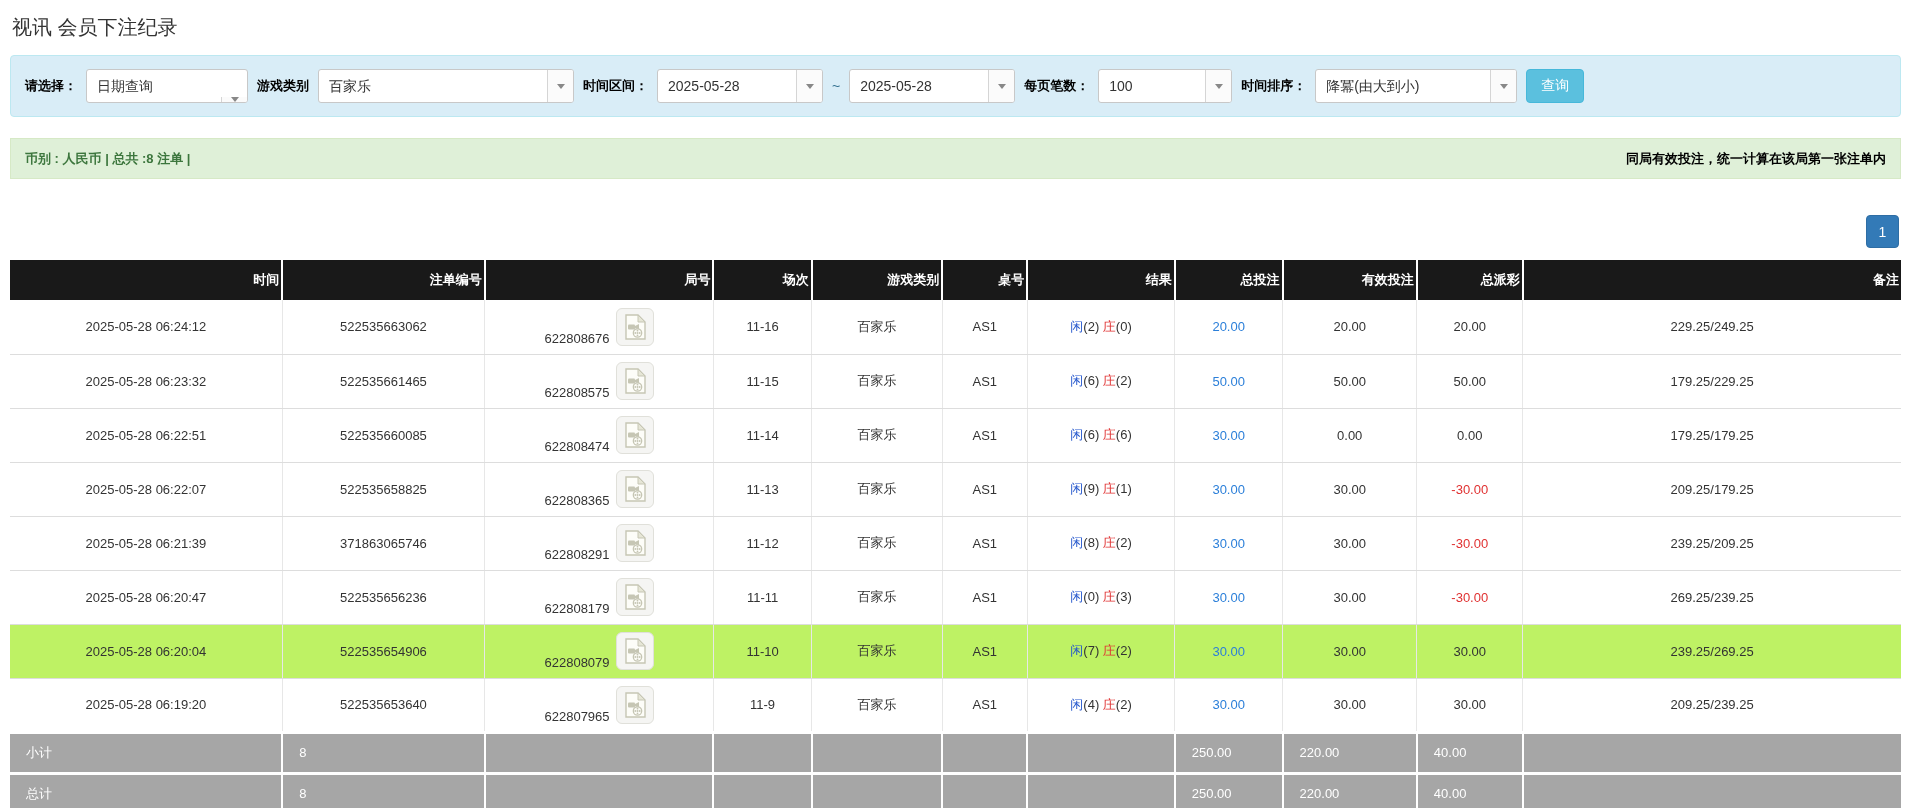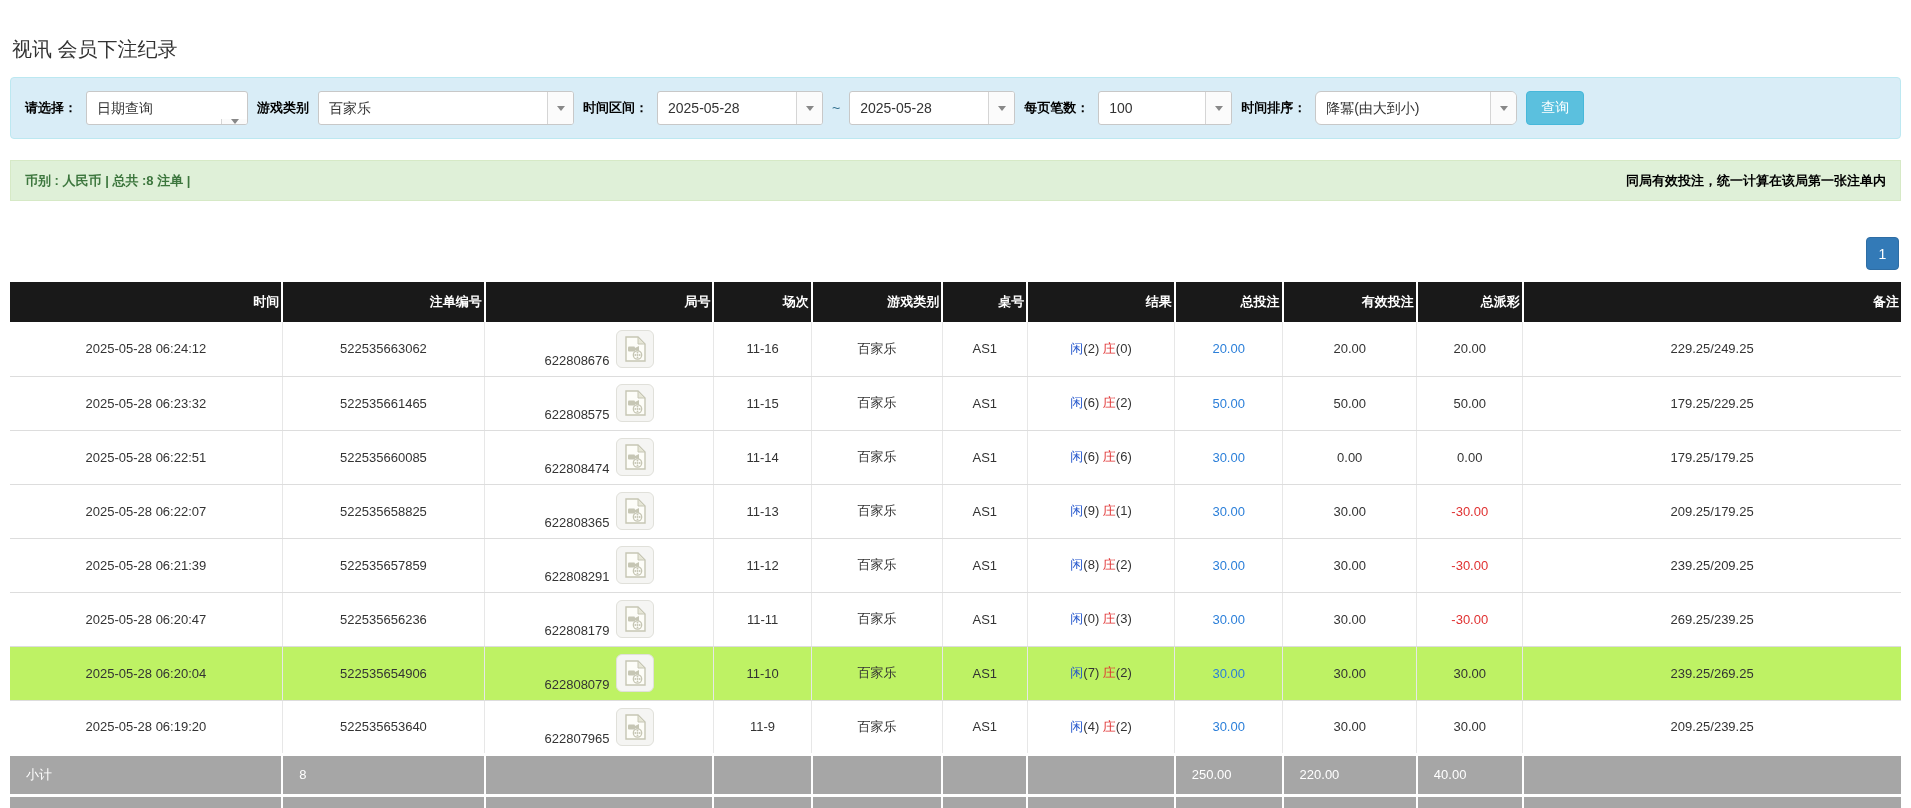--- a/index.html
+++ b/index.html
@@ -1,20 +1,20 @@
 <!DOCTYPE html>
 <html><head>
 <meta charset="utf-8">
 <style>
   * { margin:0; padding:0; box-sizing:border-box; }
   html,body { width:1911px; height:808px; background:#fff;
     font-family:"Liberation Sans","DejaVu Sans",sans-serif; }
   .page { padding:10px 10px 0 10px; }
 
-  .page-title { font-size:20px; color:#333; padding:4px 0 14px 2px;margin-top:22px; }
+  .page-title { font-size:20px; color:#333; padding:4px 0 14px 2px; }
 
   
   .filter-panel { background:#d9edf7; border:1px solid #bce8f1; border-radius:4px;
     padding:13px 14px; display:flex; align-items:center; gap:9px; height:62px; }
   .filter-label { color:#000000; font-weight:bold; font-size:13px; white-space:nowrap; }
   .combo { display:inline-flex; height:34px; background:#fff; border:1px solid #c8c8c8;
     border-radius:3px; overflow:hidden; cursor:pointer; }
   .combo-text { font-size:14px; color:#333; line-height:32px; padding:0 10px; white-space:nowrap; }
   .combo-arrow { width:26px; border-left:1px solid #d5d5d5; background:#fbfbfb;
     display:flex; align-items:center; justify-content:center; }
@@ -99,21 +99,21 @@
 
     <span class="filter-label">每页笔数：</span>
     <div class="combo" style="width:134px;">
       <span class="combo-text" style="flex:1;">100</span>
       <span class="combo-arrow">
           <i></i>
         </span>
     </div>
 
     <span class="filter-label">时间排序：</span>
-    <div class="combo" style="width:202px;border-radius:6px;">
+    <div class="combo" style="width:202px;">
       <span class="combo-text" style="flex:1;">降冪(由大到小)</span>
       <span class="combo-arrow">
           <i></i>
         </span>
     </div>
 
     <button class="query-btn">查询</button>
   </div>
 
   <div class="summary-bar">
@@ -266,21 +266,21 @@
           <td>百家乐</td>
           <td>AS1</td>
           <td><span class="res-player">闲</span><span>(9) </span><span class="res-banker">庄</span><span>(1)</span></td>
           <td><span class="blue-link">30.00</span></td>
           <td>30.00</td>
           <td class="neg">-30.00</td>
           <td>209.25/179.25</td>
         </tr>
         <tr>
           <td>2025-05-28 06:21:39</td>
-          <td>522535657859</td>
+          <td>371863065746</td>
           <td><span class="round-cell">
               <span>622808291</span>
               <button class="video-btn">
                 <svg width="22" height="26" viewBox="0 0 22 26">
                   <path d="M2 1 h12 l7 7 v17 H2 Z" fill="#fdfdf8" stroke="#c6c6b4" stroke-width="1.4"></path>
                   <path d="M14 1 l7 7 h-7 Z" fill="#e6e6d6" stroke="#c6c6b4" stroke-width="1"></path>
                   <rect x="4" y="10.5" width="7" height="5" rx="1" fill="#c6c6b4"></rect>
                   <path d="M11 12 l4 -2 v6 l-4 -2 Z" fill="#c6c6b4"></path>
                   <circle cx="13.5" cy="19" r="4.2" fill="#fdfdf8" stroke="#c6c6b4" stroke-width="1.3"></circle>
                   <circle cx="13.5" cy="19" r="1" fill="#c6c6b4"></circle>

